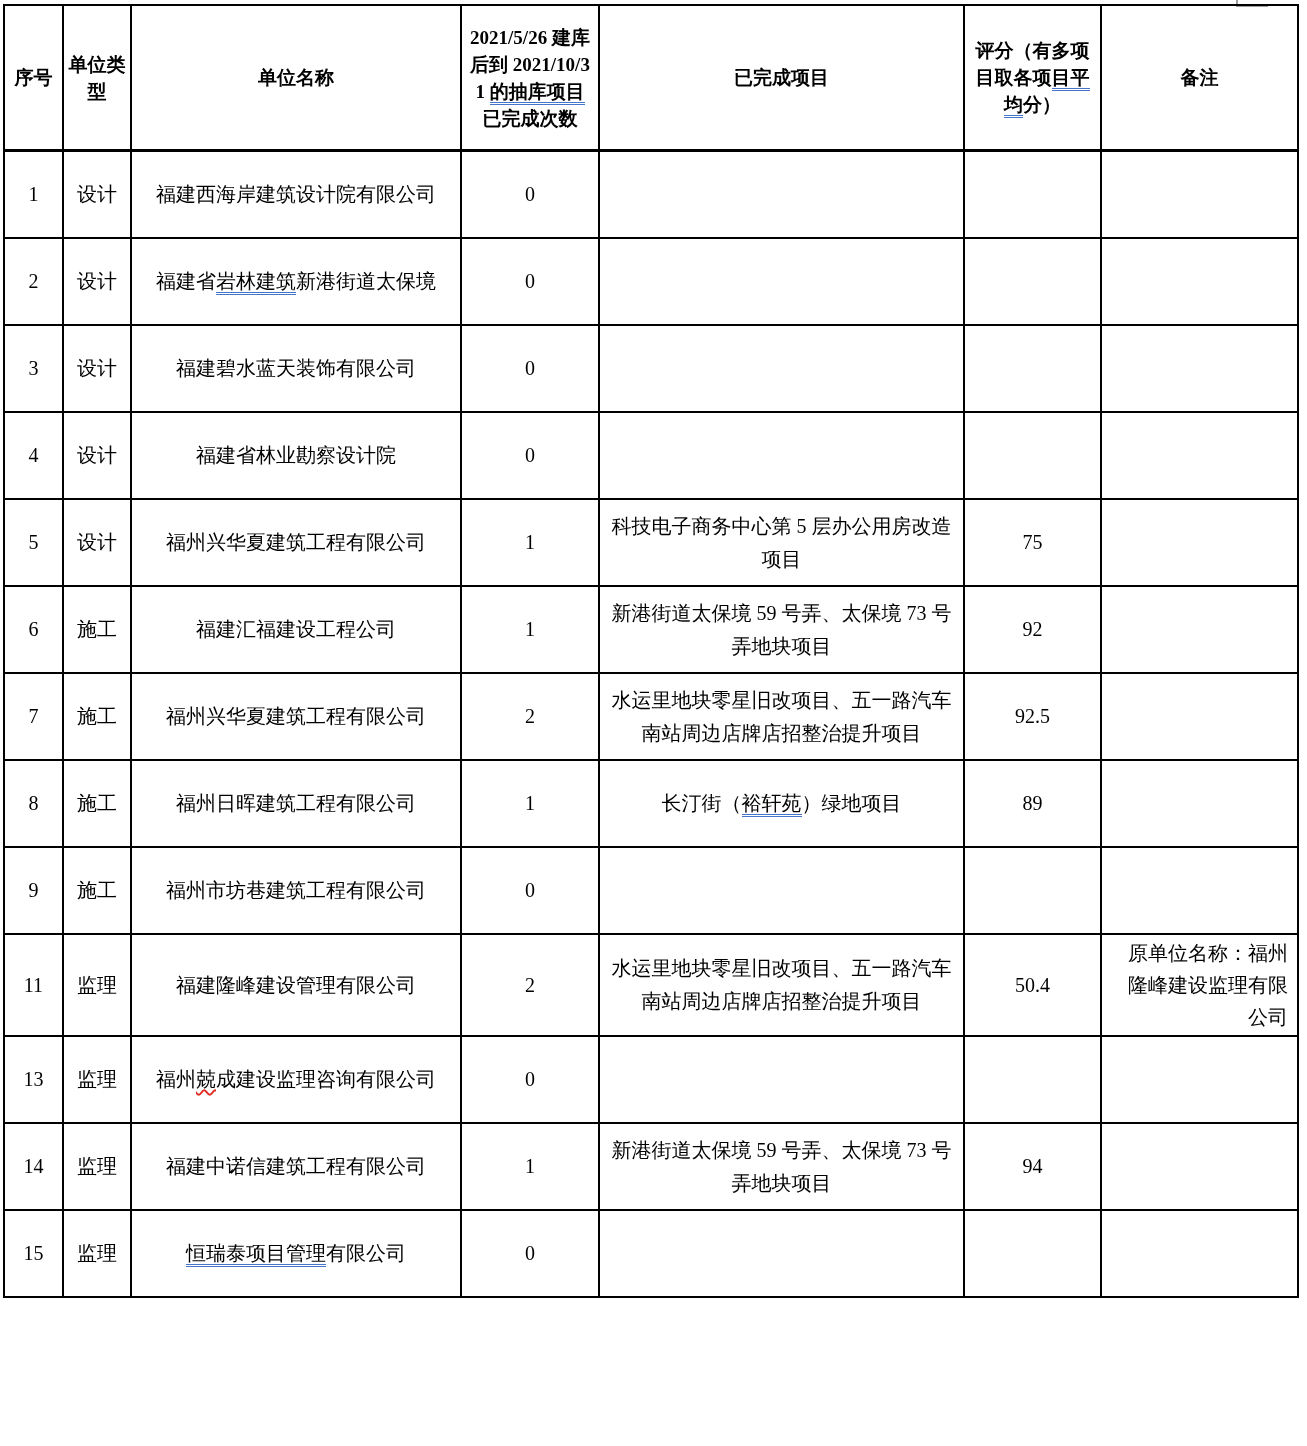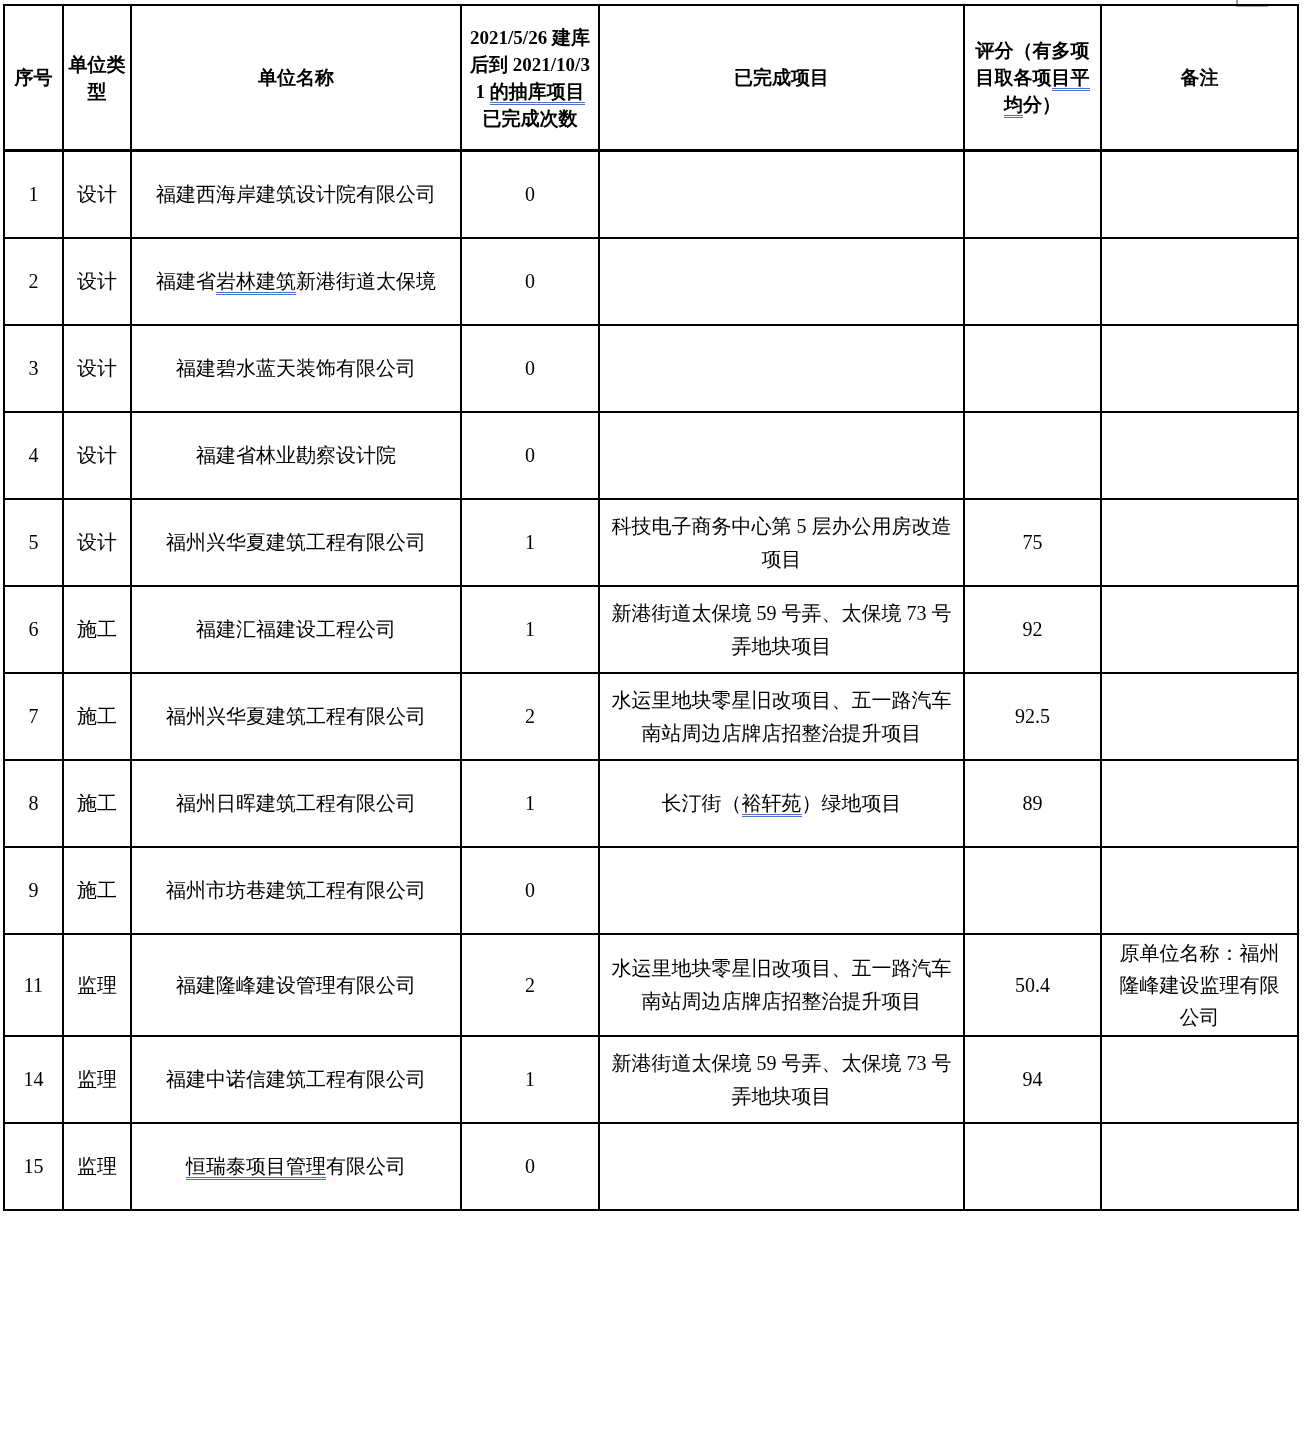--- a/index.html
+++ b/index.html
@@ -35,21 +35,21 @@
     padding:2px 4px;
     border-bottom-width:3px;
   }
   .doc-table tbody td{
     font-size:20px;
     line-height:33px;
     height:81px;
     padding:2px 6px;
   }
   .doc-table tbody td.remark-cell{
-    text-align:center;
+    text-align:right;
     line-height:32px;
     padding:2px 9px;
   }
   .u-blue{
     border-bottom:3px double #4575c9;
     padding-bottom:0px;
   }
   .u-red{
     text-decoration:underline wavy #e02b20;
     text-underline-offset:3px;
@@ -176,20 +176,29 @@
         <tr>
           <td><span>11</span></td>
           <td><span>监理</span></td>
           <td><span>福建隆峰建设管理有限公司</span></td>
           <td><span>2</span></td>
           <td><span>水运里地块零星旧改项目、五一路汽车南站周边店牌店招整治提升项目</span></td>
           <td><span>50.4</span></td>
           <td class="remark-cell"><span>原单位名称：福州隆峰建设监理有限公司</span></td>
         </tr>
         <tr>
+          <td><span>13</span></td>
+          <td><span>监理</span></td>
+          <td><span>福州</span><span class="u-red">兢</span><span>成建设监理咨询有限公司</span></td>
+          <td><span>0</span></td>
+          <td></td>
+          <td></td>
+          <td class="remark-cell"></td>
+        </tr>
+        <tr>
           <td><span>14</span></td>
           <td><span>监理</span></td>
           <td><span>福建中诺信建筑工程有限公司</span></td>
           <td><span>1</span></td>
           <td><span>新港街道太保境 59 号弄、太保境 73 号弄地块项目</span></td>
           <td><span>94</span></td>
           <td class="remark-cell"></td>
         </tr>
         <tr>
           <td><span>15</span></td>

